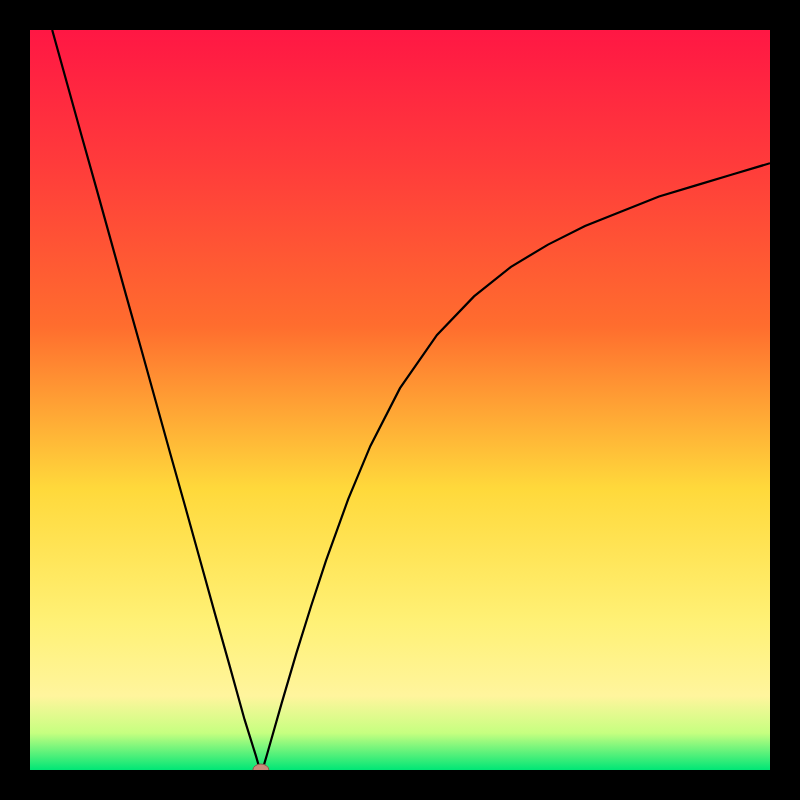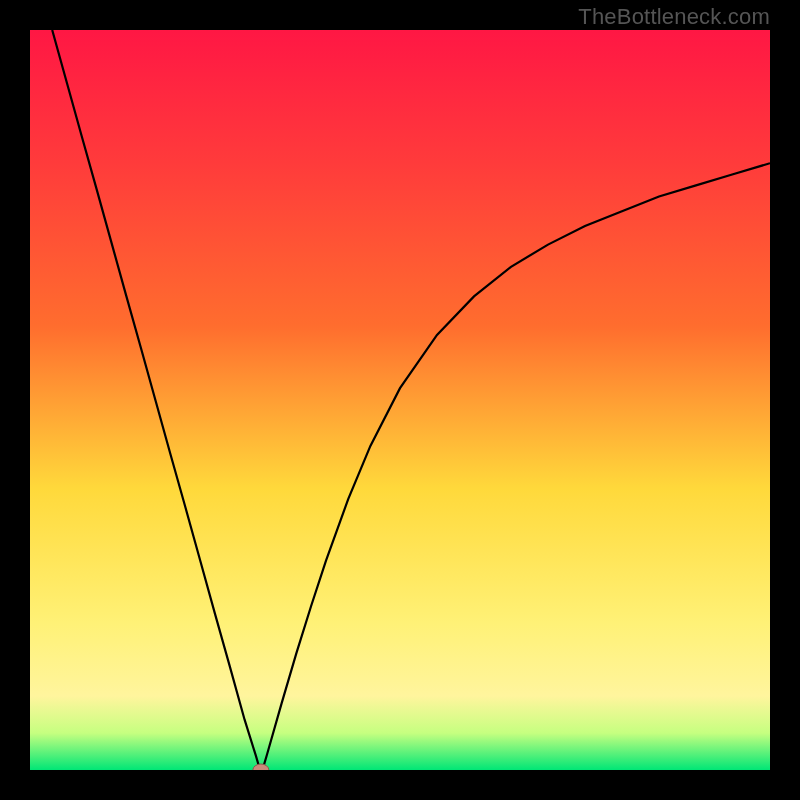--- a/index.html
+++ b/index.html
@@ -50,21 +50,20 @@
     font-weight: 500;
     letter-spacing: 0.2px;
     user-select: none;
   }
 </style>
 </head>
 <body>
 
 <div class="frame">
 
-  <div class="watermark">TheBottleneck.com</div>
 
   <div class="plot-area">
     <svg class="gradient" viewBox="0 0 740 740" preserveAspectRatio="none">
       <defs>
         <linearGradient id="bgGrad" x1="0" y1="0" x2="0" y2="1">
           <stop id="g0" offset="0%" stop-color="#ff1744"></stop>
           <stop id="g1" offset="18%" stop-color="#ff3b3b"></stop>
           <stop id="g2" offset="40%" stop-color="#ff6d2e"></stop>
           <stop id="g3" offset="62%" stop-color="#ffd93b"></stop>
           <stop id="g4" offset="80%" stop-color="#fff176"></stop>

